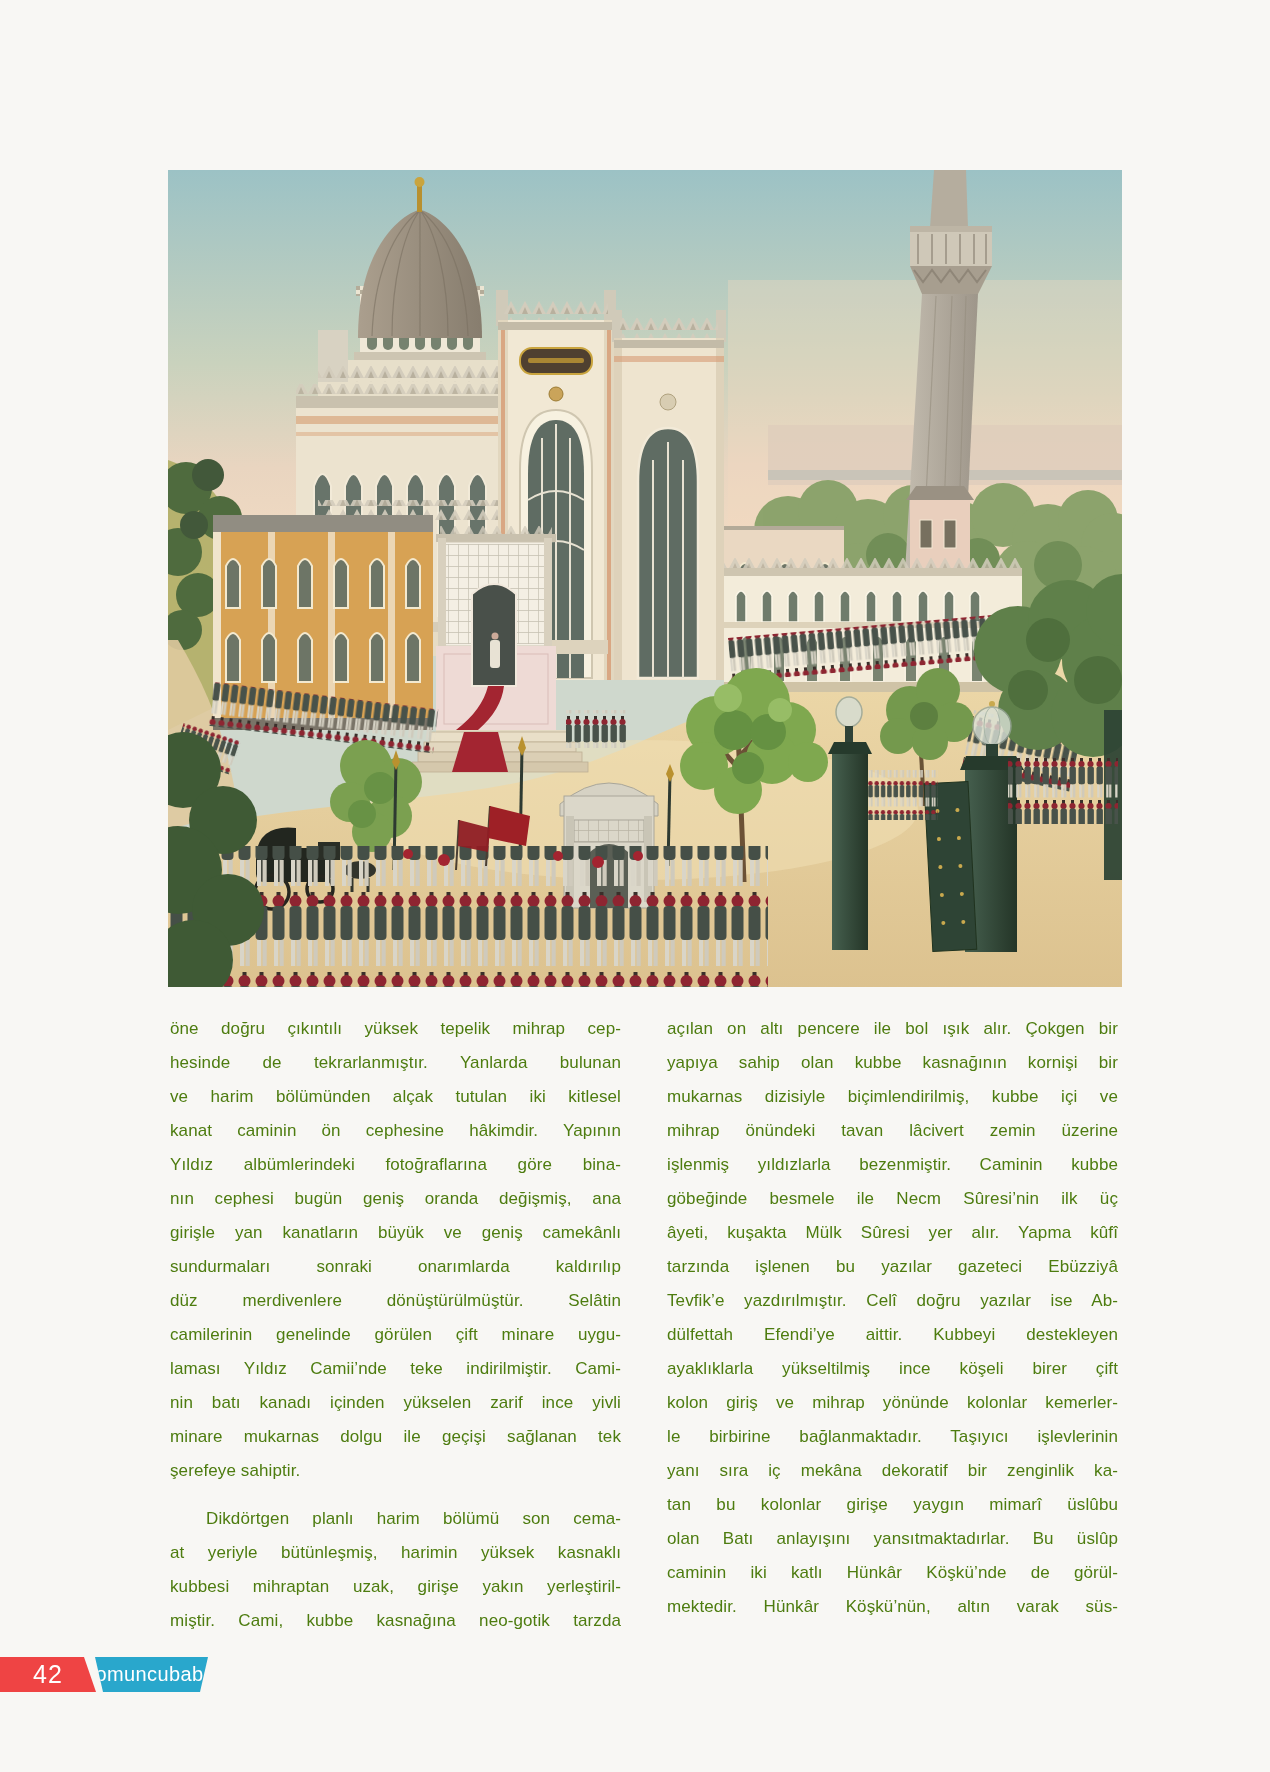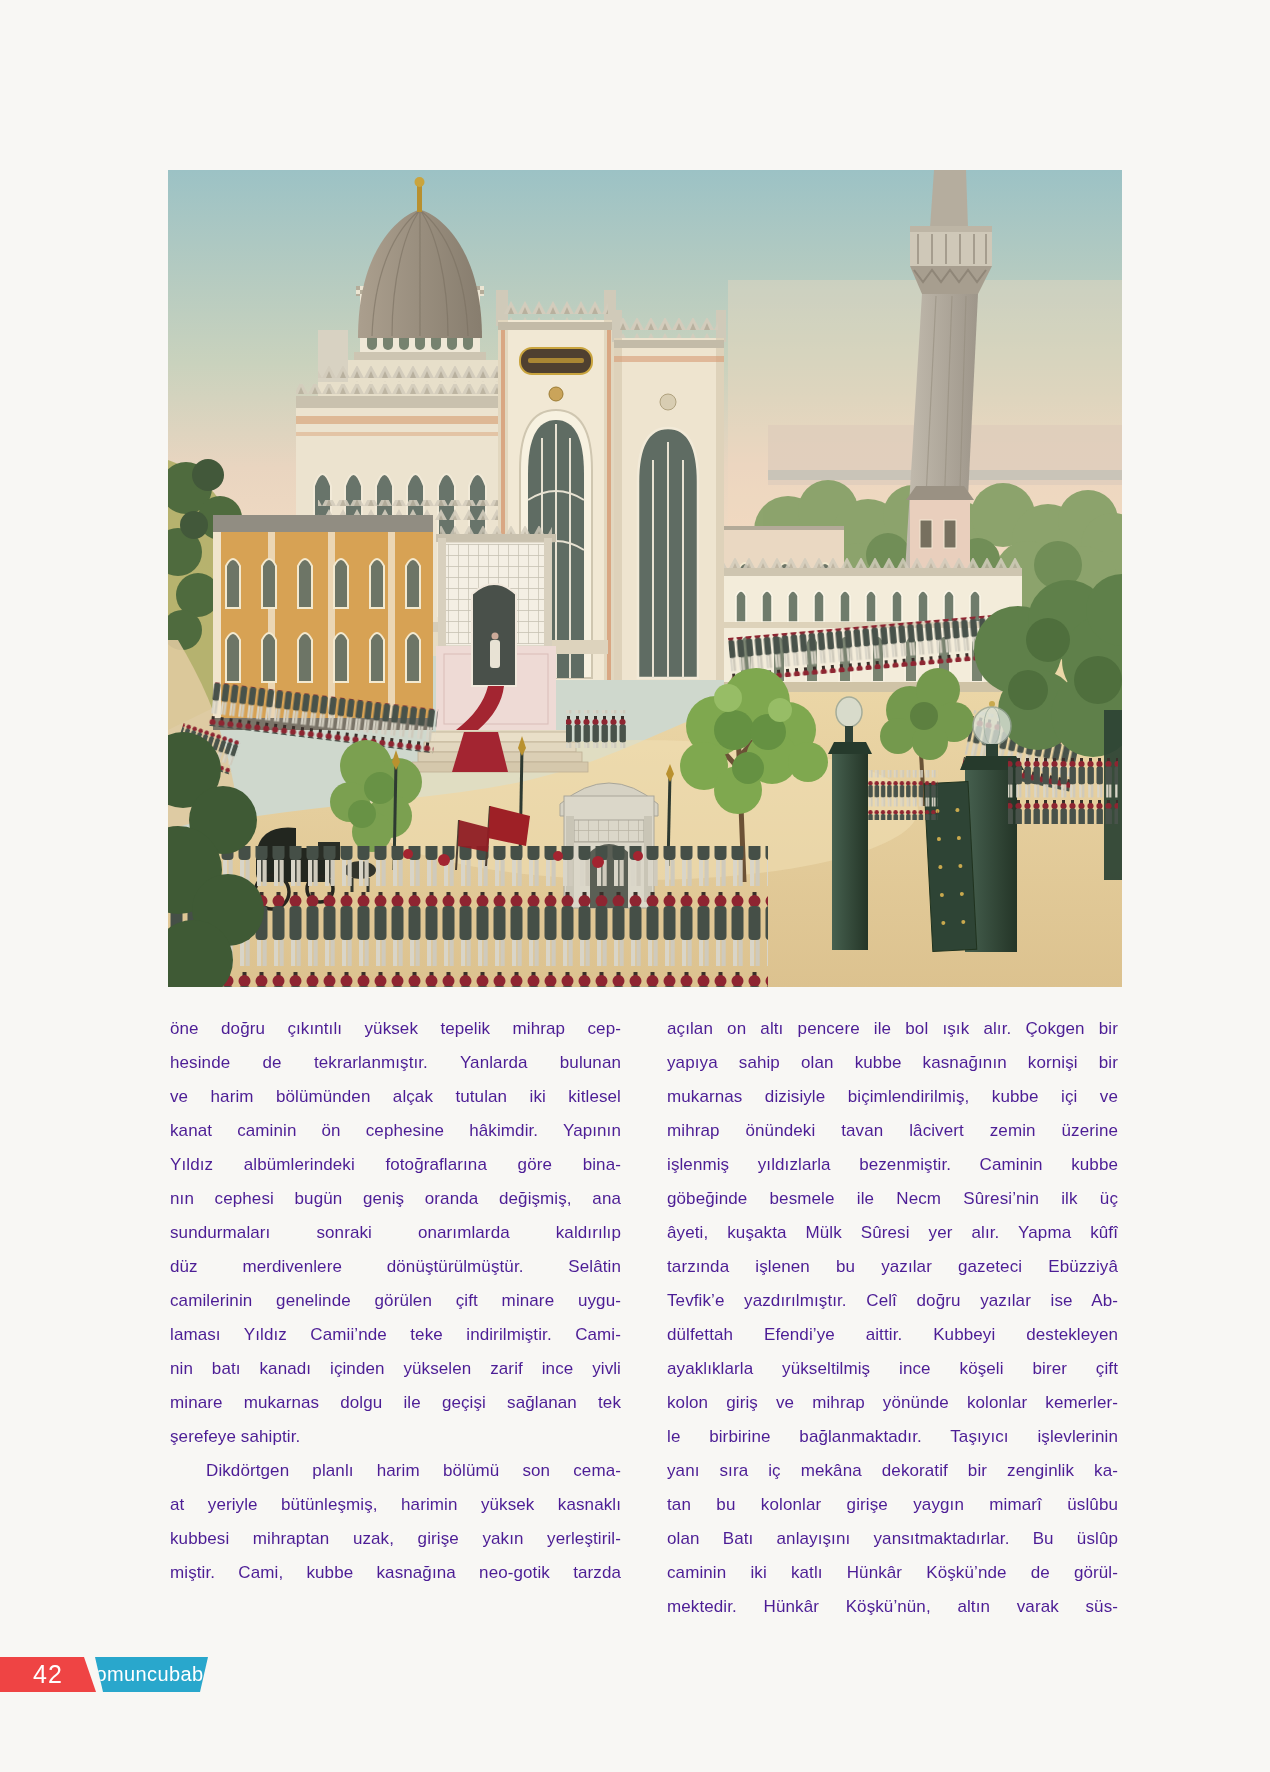--- a/index.html
+++ b/index.html
@@ -18,21 +18,21 @@
     display:flex;gap:46px;color:#3e3e3e;
   }
   .col{width:451px;}
   .line{
     font-size:17px;line-height:34px;
     text-align:justify;text-align-last:justify;
     letter-spacing:.1px;overflow:hidden;white-space:nowrap;
   }
   .line.endline{text-align-last:left;}
   .para.indented .line:first-child{text-indent:36px;}
-  .para + .para{}
+  .para + .para{margin-top:14px;}
   .footer-badge{
     position:absolute;top:1657px;height:35px;
     display:flex;align-items:center;justify-content:center;
     color:#fff;
   }
   #badge-gray{
     left:0;width:96px;background:#6b6a68;
     clip-path:polygon(0 0,84px 0,96px 100%,0 100%);
     padding-right:6px;font-size:25px;letter-spacing:1px;
   }
@@ -453,29 +453,30 @@
       <rect x="28" y="640" width="6" height="120" fill="#4a3b28"></rect>
       <circle cx="15" cy="600" r="38" fill="#3f5a35"></circle>
           <circle cx="55" cy="650" r="34" fill="#3f5a35"></circle>
       <circle cx="10" cy="700" r="44" fill="#3f5a35"></circle>
           <circle cx="60" cy="740" r="36" fill="#3f5a35"></circle>
       <circle cx="25" cy="790" r="40" fill="#3f5a35"></circle>
     </g>
   </svg>
   </div>
 
-  <div class="article" style="color: #4c1d95;">
+  <div class="article" style="color: #4d7c0f;">
     <div class="col" id="col-left">
         <div class="para">
           <div class="line">öne doğru çıkıntılı yüksek tepelik mihrap cep-</div>
           <div class="line">hesinde de tekrarlanmıştır. Yanlarda bulunan</div>
           <div class="line">ve harim bölümünden alçak tutulan iki kitlesel</div>
           <div class="line">kanat caminin ön cephesine hâkimdir. Yapının</div>
           <div class="line">Yıldız albümlerindeki fotoğraflarına göre bina-</div>
           <div class="line">nın cephesi bugün geniş oranda değişmiş, ana</div>
+          <div class="line">girişle yan kanatların büyük ve geniş camekânlı</div>
           <div class="line">sundurmaları sonraki onarımlarda kaldırılıp</div>
           <div class="line">düz merdivenlere dönüştürülmüştür. Selâtin</div>
           <div class="line">camilerinin genelinde görülen çift minare uygu-</div>
           <div class="line">laması Yıldız Camii’nde teke indirilmiştir. Cami-</div>
           <div class="line">nin batı kanadı içinden yükselen zarif ince yivli</div>
           <div class="line">minare mukarnas dolgu ile geçişi sağlanan tek</div>
           <div class="line endline">şerefeye sahiptir.</div>
         </div>
         <div class="para indented">
           <div class="line">Dikdörtgen planlı harim bölümü son cema-</div>

